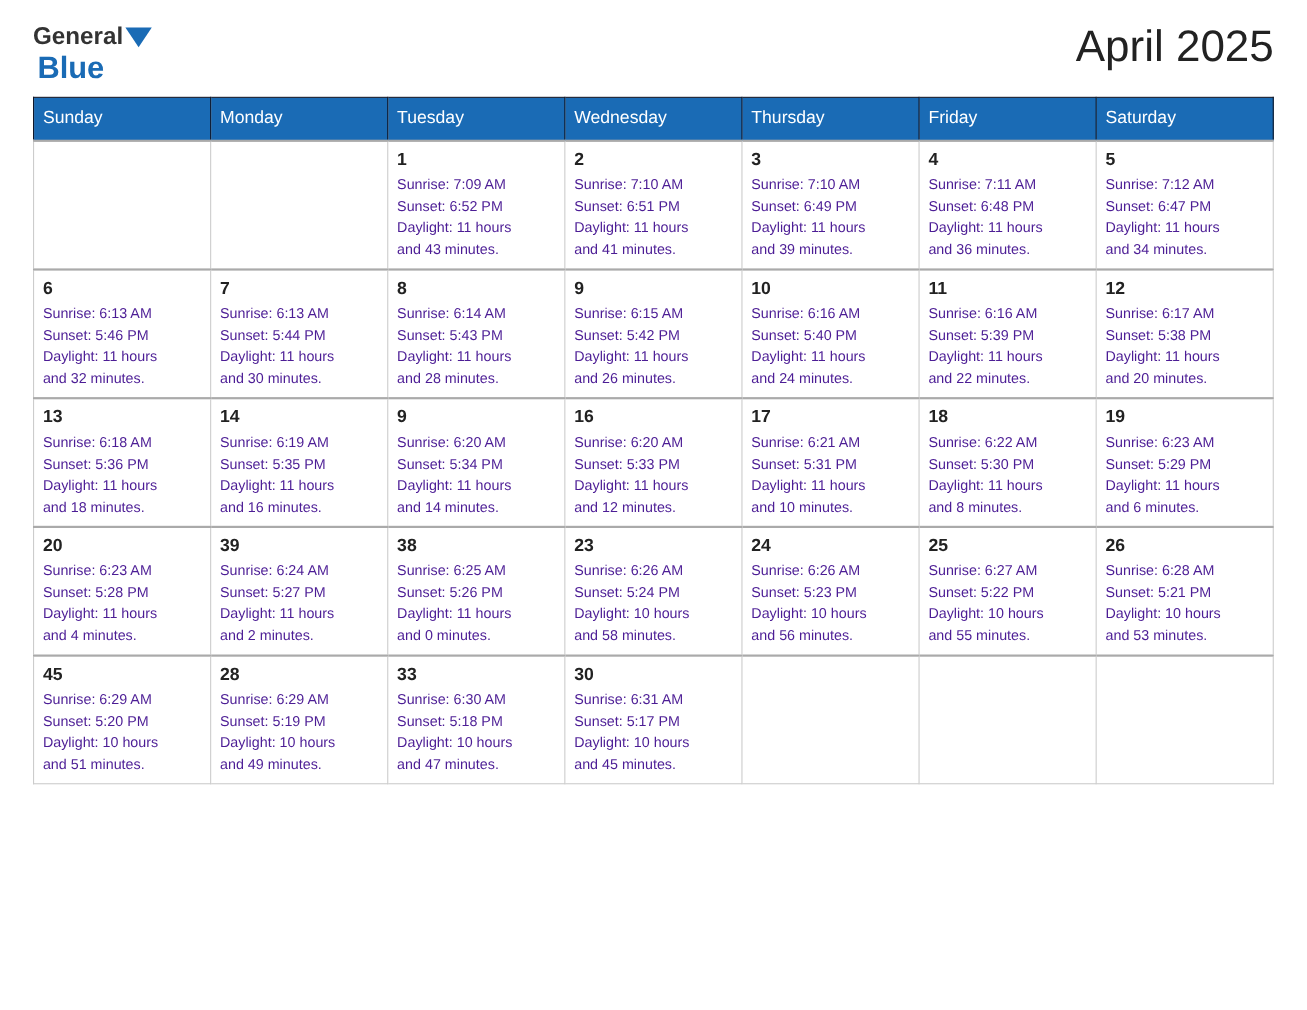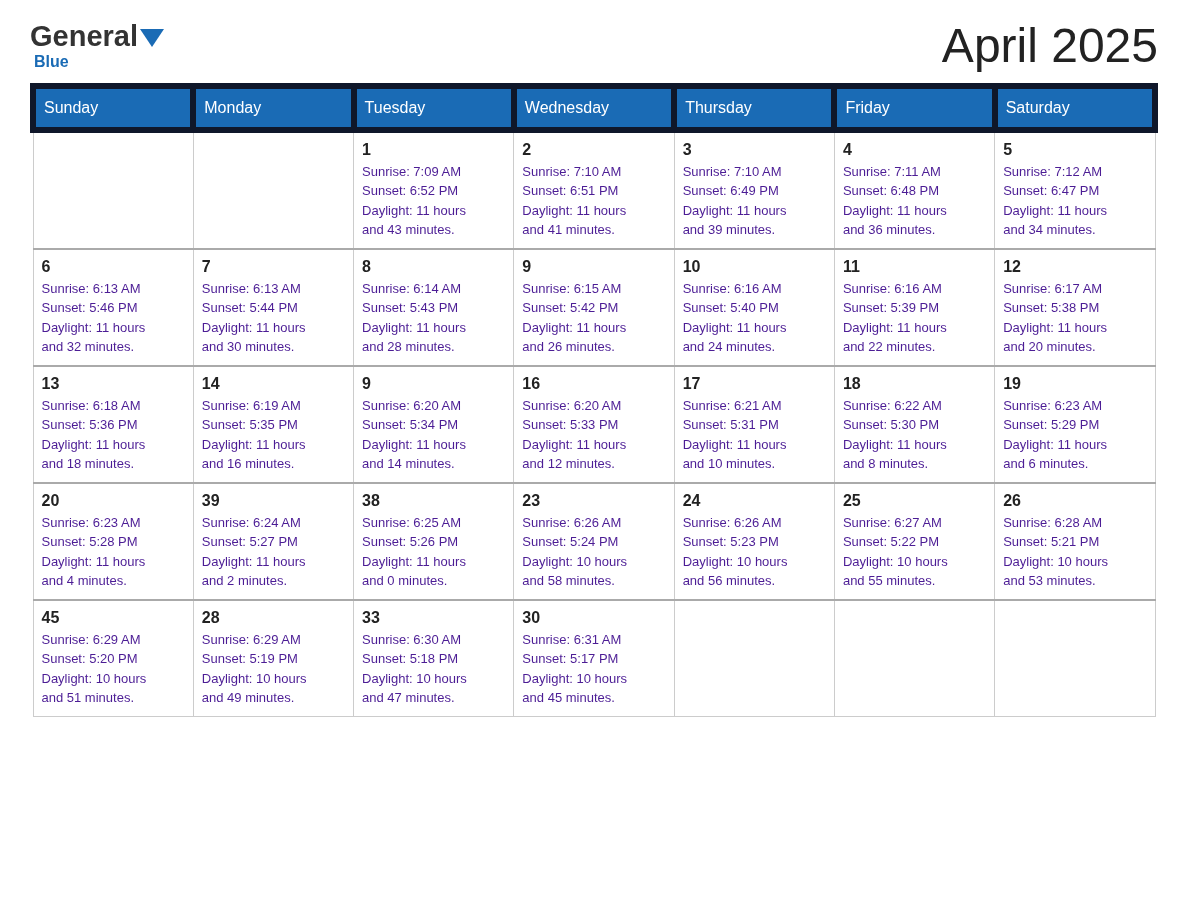--- a/index.html
+++ b/index.html
@@ -11,44 +11,44 @@
       min-height: 918px;
       padding: 20px 30px;
     }
     .header-area {
       display: flex;
       justify-content: space-between;
       align-items: flex-start;
       margin-bottom: 10px;
     }
     .logo-text-general {
-      font-size: 29px;
+      font-size: 22px;
       font-weight: bold;
       color: #333;
     }
     .logo-text-blue {
-      font-size: 16px;
+      font-size: 28px;
       font-weight: bold;
       color: #1a6bb5;
       text-align: right;
     }
     .logo-triangle {
       width: 0;
       height: 0;
       border-left: 12px solid transparent;
       border-right: 12px solid transparent;
       border-top: 18px solid #1a6bb5;
       margin-left: 2px;
       margin-top: 2px;
     }
     .title-area {
       text-align: right;
     }
     .month-title {
-      font-size: 48px;
+      font-size: 40px;
       font-weight: normal;
       color: #222;
       line-height: 1.1;
     }
     .location-title {
       font-size: 22px;
       color: #333;
       margin-top: 4px;
     }
     table {
@@ -56,21 +56,21 @@
       border-collapse: collapse;
       margin-top: 10px;
     }
     thead tr th {
       background-color: #1a6bb5;
       color: #fff;
       padding: 10px 8px;
       text-align: left;
       font-size: 16px;
       font-weight: normal;
-      border: 6px solid #0f172a;
+      border: 1px solid #0f172a;
     }
     tbody tr td {
       vertical-align: top;
       padding: 8px;
       border: 1px solid #ccc;
       border-top: 2px solid #aaa;
       font-size: 13px;
       width: 14.28%;
       min-height: 90px;
     }

